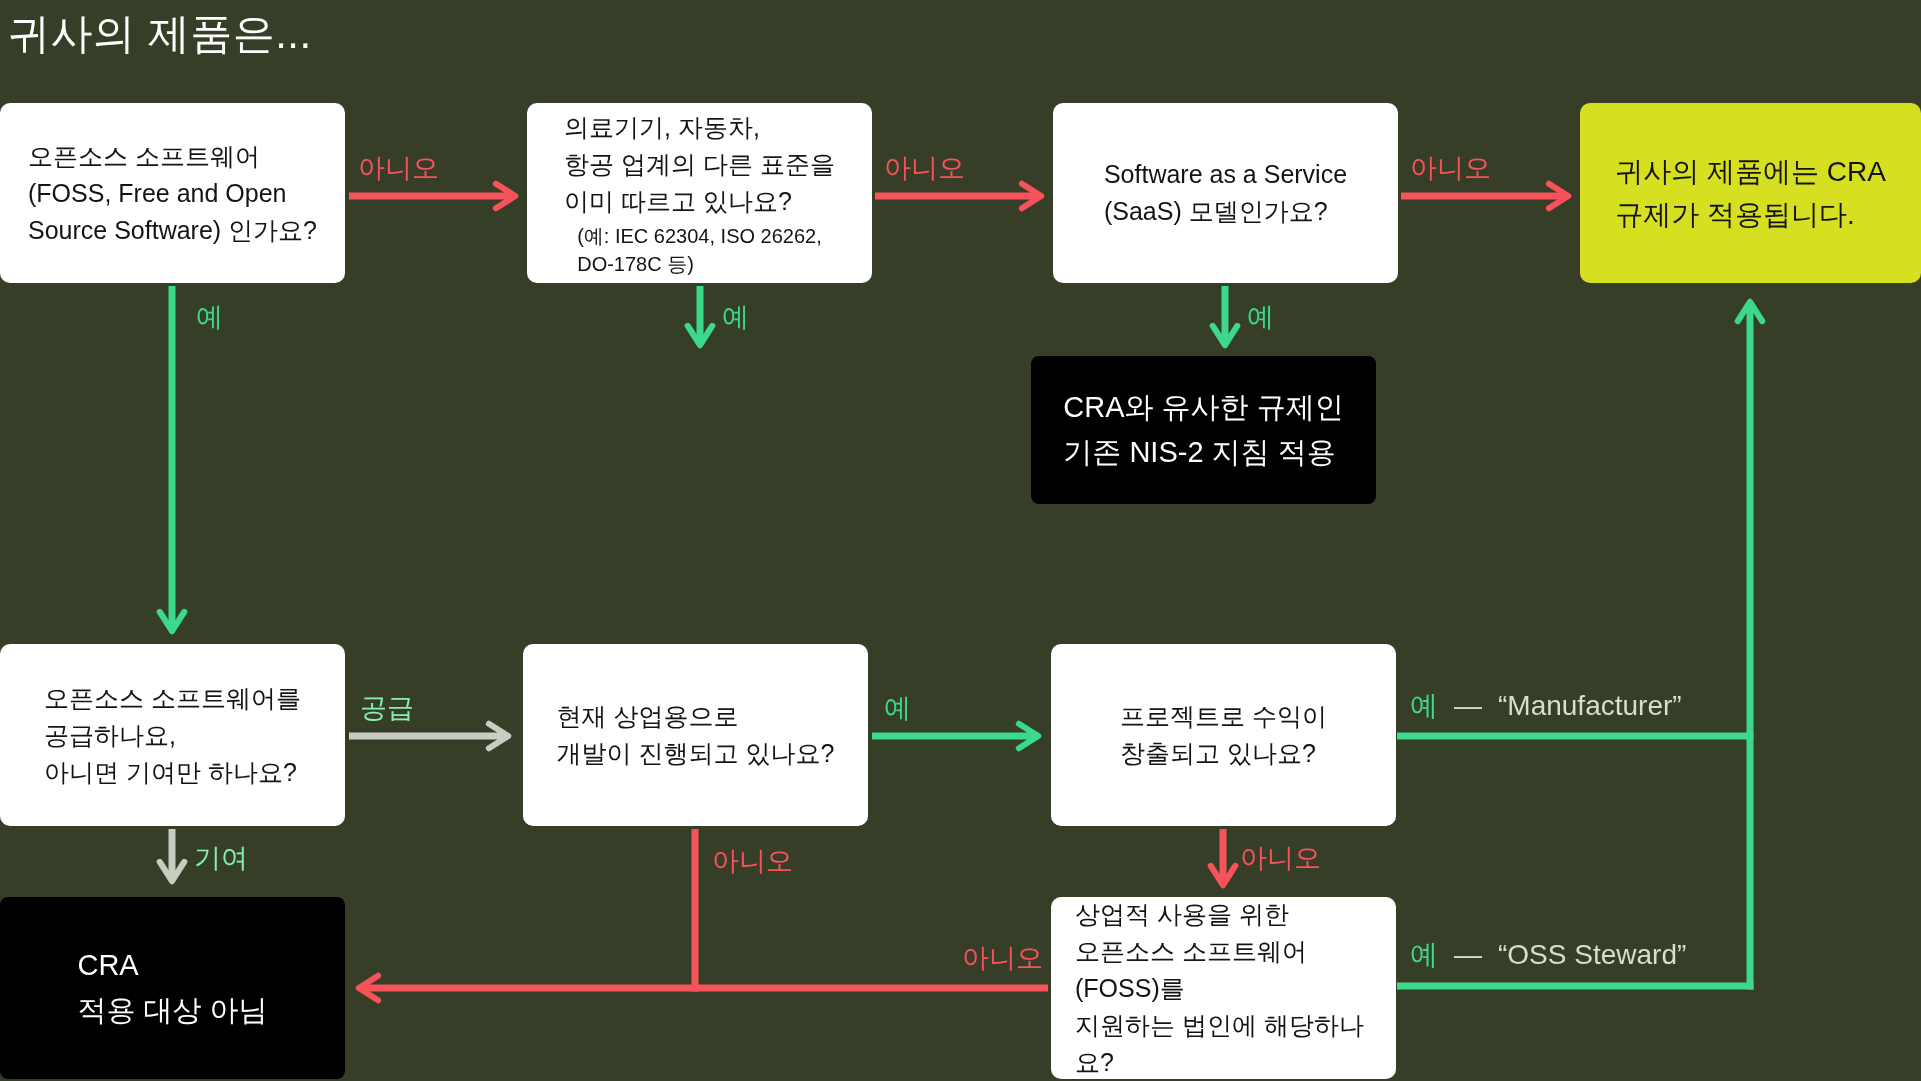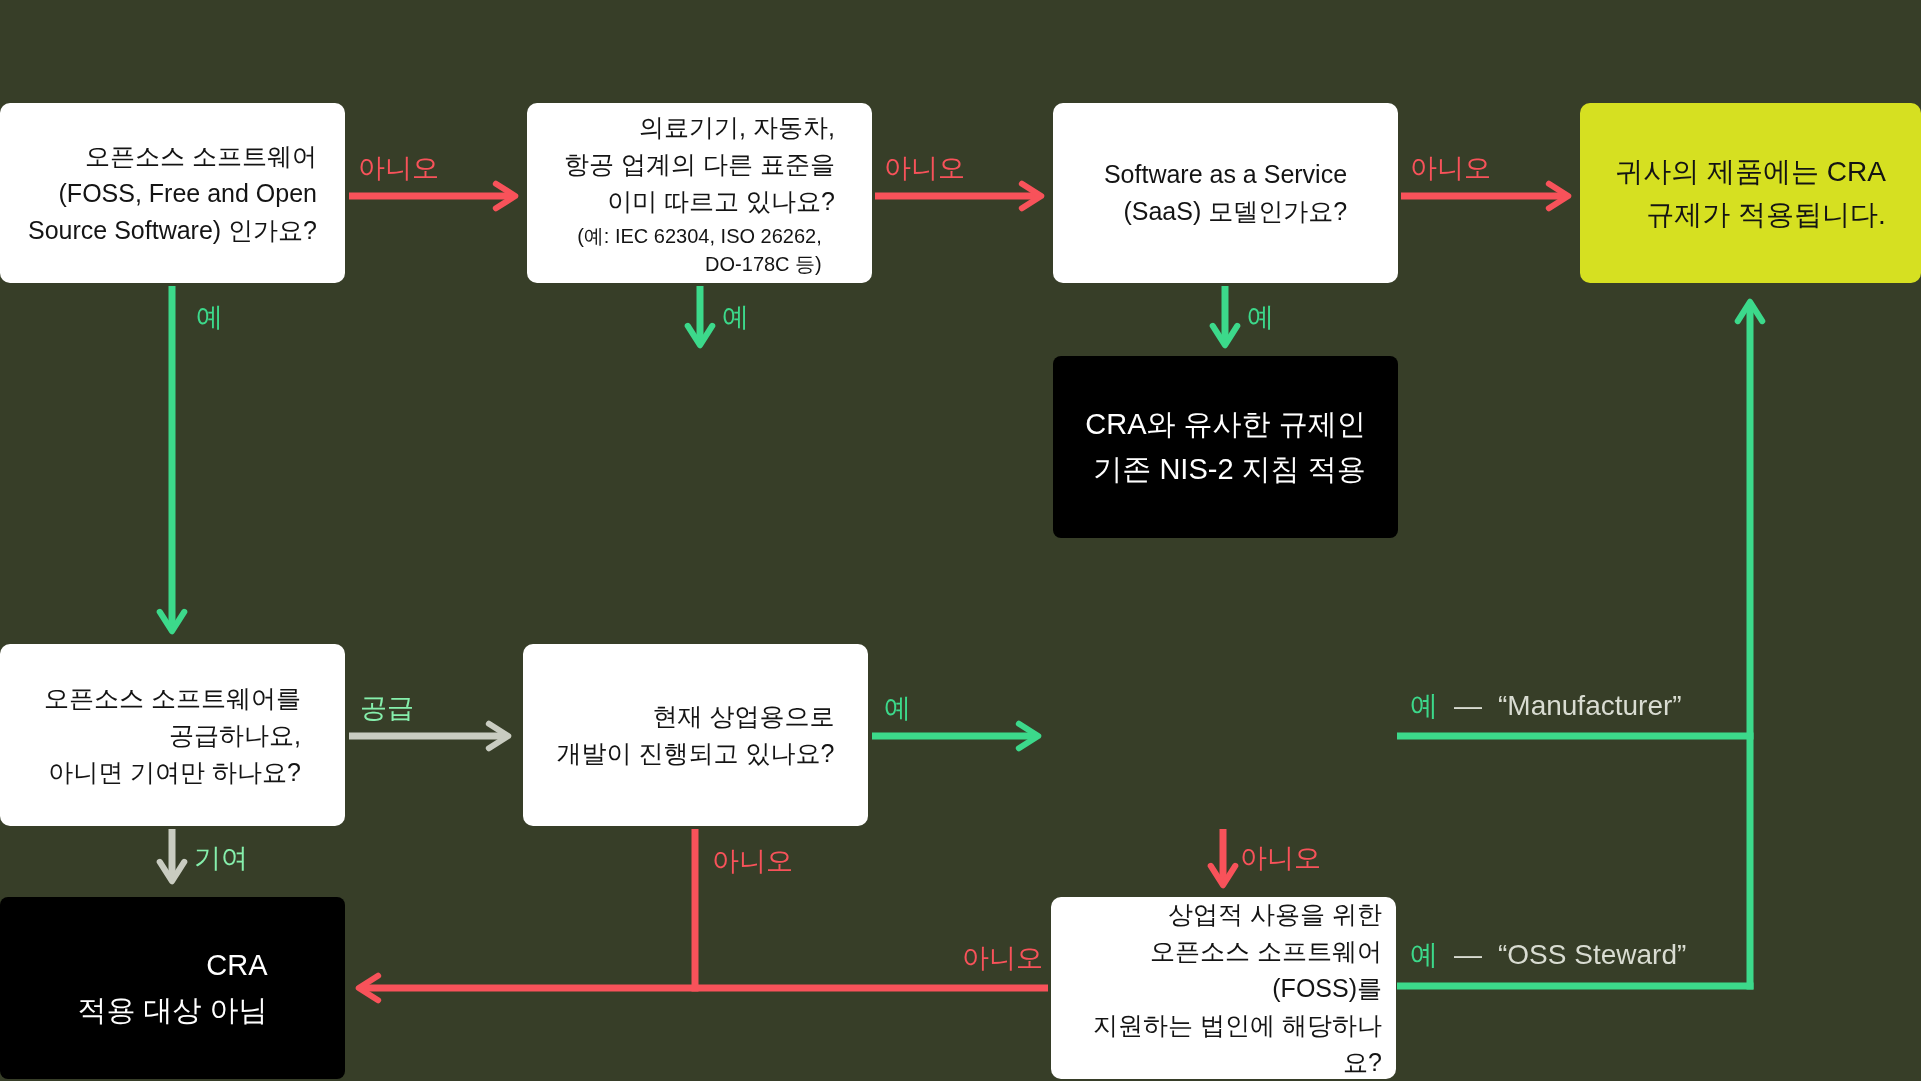--- a/index.html
+++ b/index.html
@@ -35,21 +35,21 @@
     z-index: 2;
     white-space: pre;
   }
   .node {
     position: absolute;
     box-sizing: border-box;
     display: flex;
     flex-direction: column;
     align-items: center;
     justify-content: center;
-    text-align: right;
+    text-align: left;
     z-index: 1;
     padding: 10px 14px;
   }
   .node.white {
     background: #FFFFFF;
     color: #141414;
     border-radius: 10px;
   }
   .node.yellow {
     background: #D6E021;
@@ -123,20 +123,21 @@
     <line class="edge edge-yes" x1="1225" y1="286" x2="1225" y2="342" marker-end="url(#ah-yes)"></line>
     <line class="edge edge-yes" x1="872" y1="736" x2="1035" y2="736" marker-end="url(#ah-yes)"></line>
     <line class="edge edge-yes" x1="1397" y1="736" x2="1753.5" y2="736"></line>
     <line class="edge edge-yes" x1="1397" y1="986" x2="1753.5" y2="986"></line>
     <line class="edge edge-yes" x1="1750" y1="989.5" x2="1750" y2="305" marker-end="url(#ah-yes)"></line>
 
     <line class="edge edge-neutral" x1="349" y1="736" x2="505" y2="736" marker-end="url(#ah-neutral)"></line>
     <line class="edge edge-neutral" x1="172" y1="829" x2="172" y2="878" marker-end="url(#ah-neutral)"></line>
   </svg>
 
+  <div id="title">귀사의 제품은...</div>
 
   <div class="node white" style="left:0; top:103px; width:345px; height:180px;">
     <div class="node-text">오픈소스 소프트웨어
 (FOSS, Free and Open
 Source Software) 인가요?</div>
   </div>
 
   <div class="node white" style="left:527px; top:103px; width:345px; height:180px;">
     <div class="node-text">의료기기, 자동차,
 항공 업계의 다른 표준을
@@ -149,36 +150,40 @@
     <div class="node-text">Software as a Service
 (SaaS) 모델인가요?</div>
   </div>
 
   <div class="node yellow" style="left:1580px; top:103px; width:341px; height:180px;">
     <div class="node-text">귀사의 제품에는 CRA
 규제가 적용됩니다.</div>
   </div>
 
 
-  <div class="node black" style="left:1053px; top:356px; width:345px; height:182px;">
+  <div class="node black" style="left:1031px; top:356px; width:345px; height:148px;">
     <div class="node-text">CRA와 유사한 규제인
 기존 NIS-2 지침 적용</div>
   </div>
 
   <div class="node white" style="left:0; top:644px; width:345px; height:182px;">
     <div class="node-text">오픈소스 소프트웨어를
 공급하나요,
 아니면 기여만 하나요?</div>
   </div>
 
   <div class="node white" style="left:523px; top:644px; width:345px; height:182px;">
     <div class="node-text">현재 상업용으로
 개발이 진행되고 있나요?</div>
   </div>
 
+  <div class="node white" style="left:1051px; top:644px; width:345px; height:182px;">
+    <div class="node-text">프로젝트로 수익이
+창출되고 있나요?</div>
+  </div>
 
   <div class="node black" style="left:0; top:897px; width:345px; height:182px;">
     <div class="node-text">CRA
 적용 대상 아님</div>
   </div>
 
   <div class="node white" style="left:1051px; top:897px; width:345px; height:182px;padding-left:24px;">
     <div class="node-text">상업적 사용을 위한
 오픈소스 소프트웨어(FOSS)를
 지원하는 법인에 해당하나요?</div>

